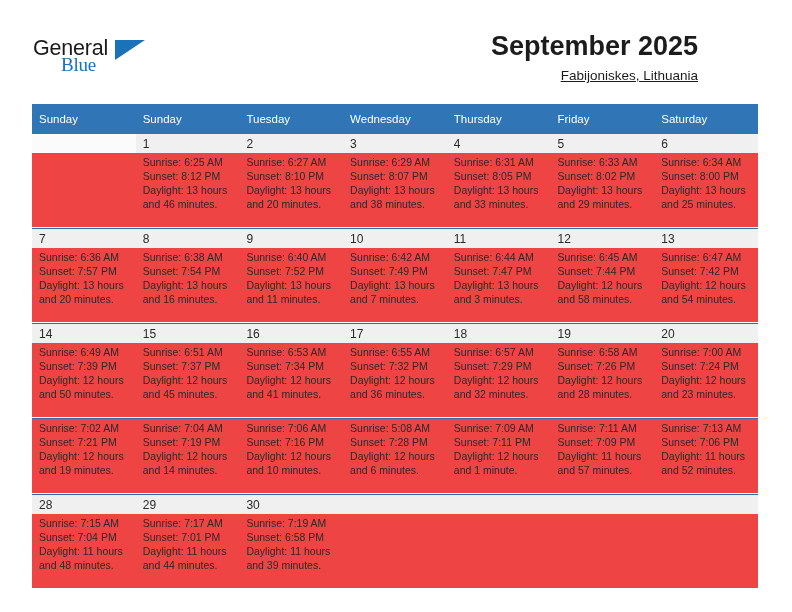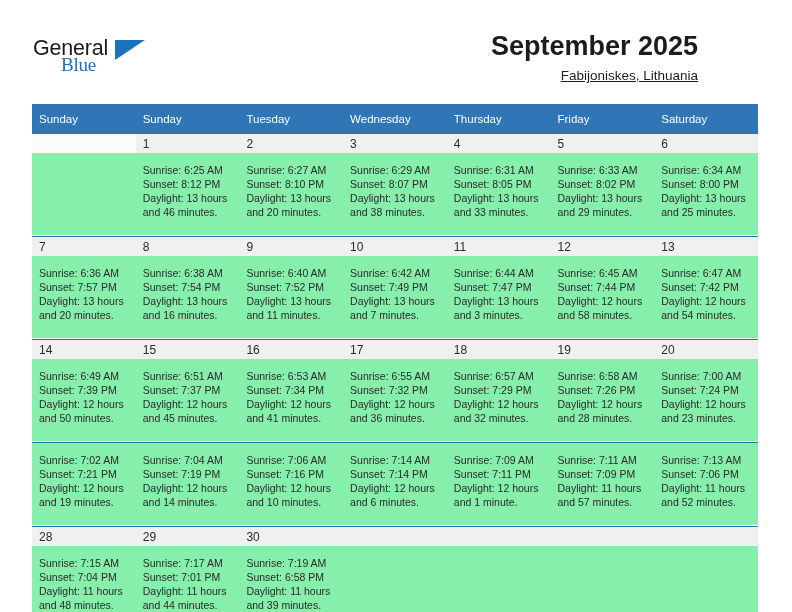--- a/index.html
+++ b/index.html
@@ -127,28 +127,28 @@
     font-size: 12px;
     color: #2a2a2a;
     height: 14px;
     vertical-align: top;
     border: none;
     line-height: 14px;
   }
   .daynum-row td.empty { background: #fbfbfb; }
 
   .info-row td {
-    padding: 10px 6px 10px 7px;
+    padding: 2px 6px 10px 7px;
     font-size: 10.5px;
     line-height: 14.1px;
     color: #2a2a2a;
     vertical-align: top;
     height: 62px;
     border: none;
-    background: #86efac;
+    background: #ef4444;
   }
   .info-row td .line { white-space: nowrap; }
 </style>
 </head>
 <body>
 
 <div class="page">
 
   <div class="header">
 
@@ -376,22 +376,22 @@
           <div class="line">Daylight: 12 hours</div>
           <div class="line">and 14 minutes.</div>
         </td>
         <td>
           <div class="line">Sunrise: 7:06 AM</div>
           <div class="line">Sunset: 7:16 PM</div>
           <div class="line">Daylight: 12 hours</div>
           <div class="line">and 10 minutes.</div>
         </td>
         <td>
-          <div class="line">Sunrise: 7:14 AM</div>
-          <div class="line">Sunset: 7:14 PM</div>
+          <div class="line">Sunrise: 5:08 AM</div>
+          <div class="line">Sunset: 7:28 PM</div>
           <div class="line">Daylight: 12 hours</div>
           <div class="line">and 6 minutes.</div>
         </td>
         <td>
           <div class="line">Sunrise: 7:09 AM</div>
           <div class="line">Sunset: 7:11 PM</div>
           <div class="line">Daylight: 12 hours</div>
           <div class="line">and 1 minute.</div>
         </td>
         <td>

